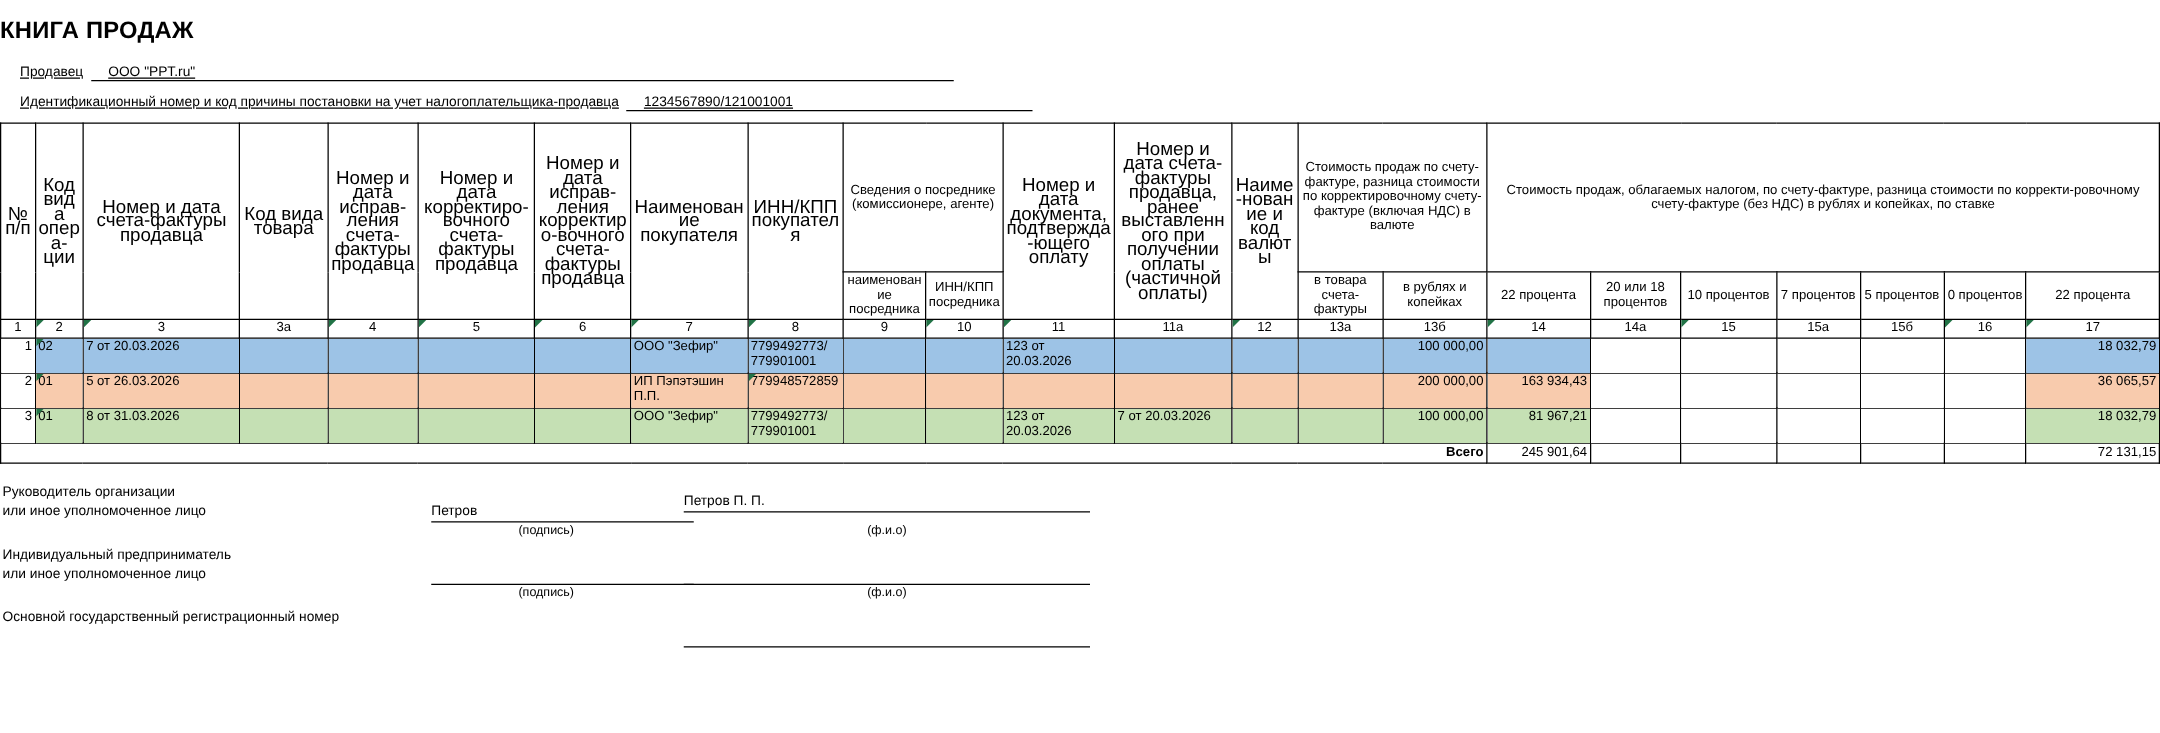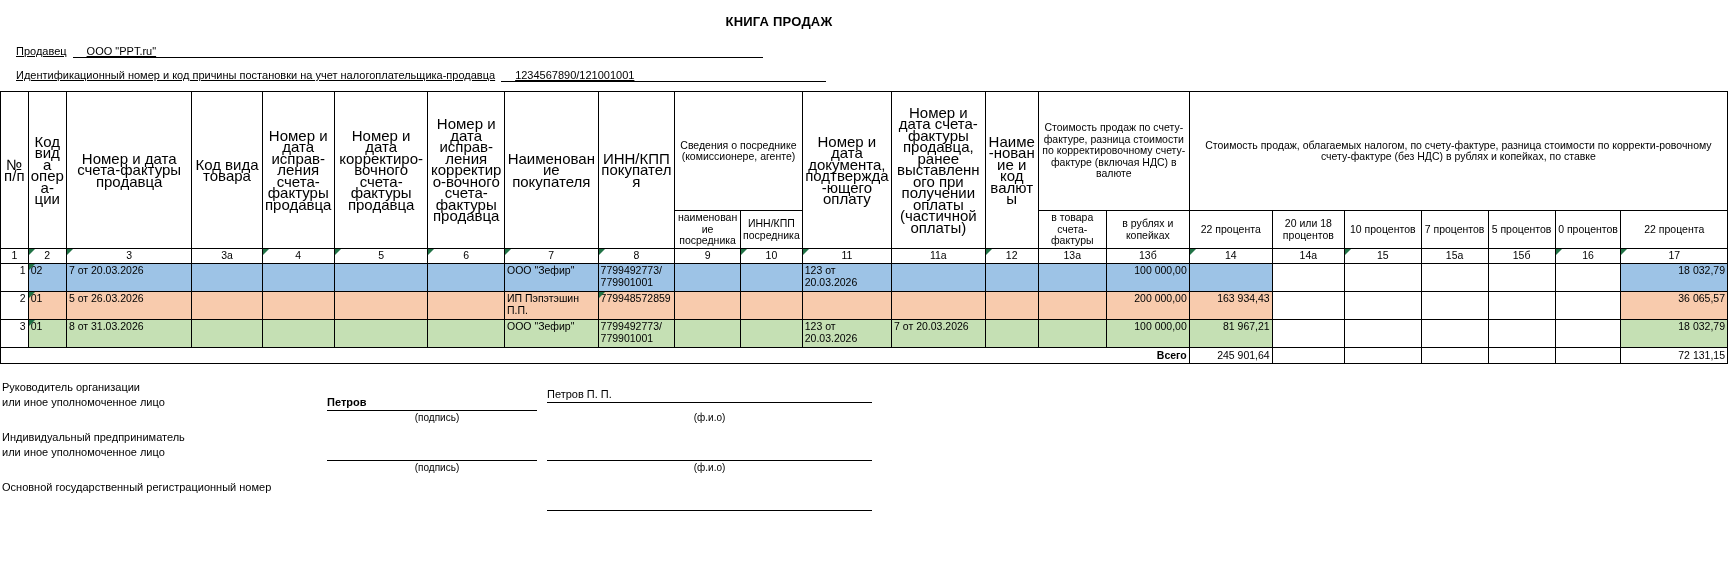--- a/index.html
+++ b/index.html
@@ -12,23 +12,22 @@
     height: 586px;
     font-family: "Liberation Sans", "DejaVu Sans", sans-serif;
     font-size: 11px;
     color: #000000;
     overflow: hidden;
     position: relative;
   }
 
   
   .doc-title {
-    text-align: center;
     font-weight: bold;
-    font-size: 13px;
+    font-size: 19px;
     letter-spacing: .2px;
     padding-top: 14px;
     padding-right: 170px;
   }
 
   
   .form-block {
     padding: 14px 0 0 16px;
     text-decoration: underline;
   }
@@ -136,21 +135,21 @@
     height: 15px;
     line-height: 15px;
     font-size: 11px;
   }
   .sig-cap {
     position: absolute;
     text-align: center;
     font-size: 10px;
     top: 16px;
   }
-  .slot-sign  { left: 325px; width: 210px; font-weight: bold; }
+  .slot-sign  { left: 343px; width: 210px; }
   .slot-name  { left: 545px; width: 325px; }
   .cap-sign   { left: 330px; width: 210px; }
   .cap-name   { left: 545px; width: 325px; }
 </style>
 </head>
 <body>
 
 <div class="doc-title">КНИГА ПРОДАЖ</div>
 
 <div class="form-block">

